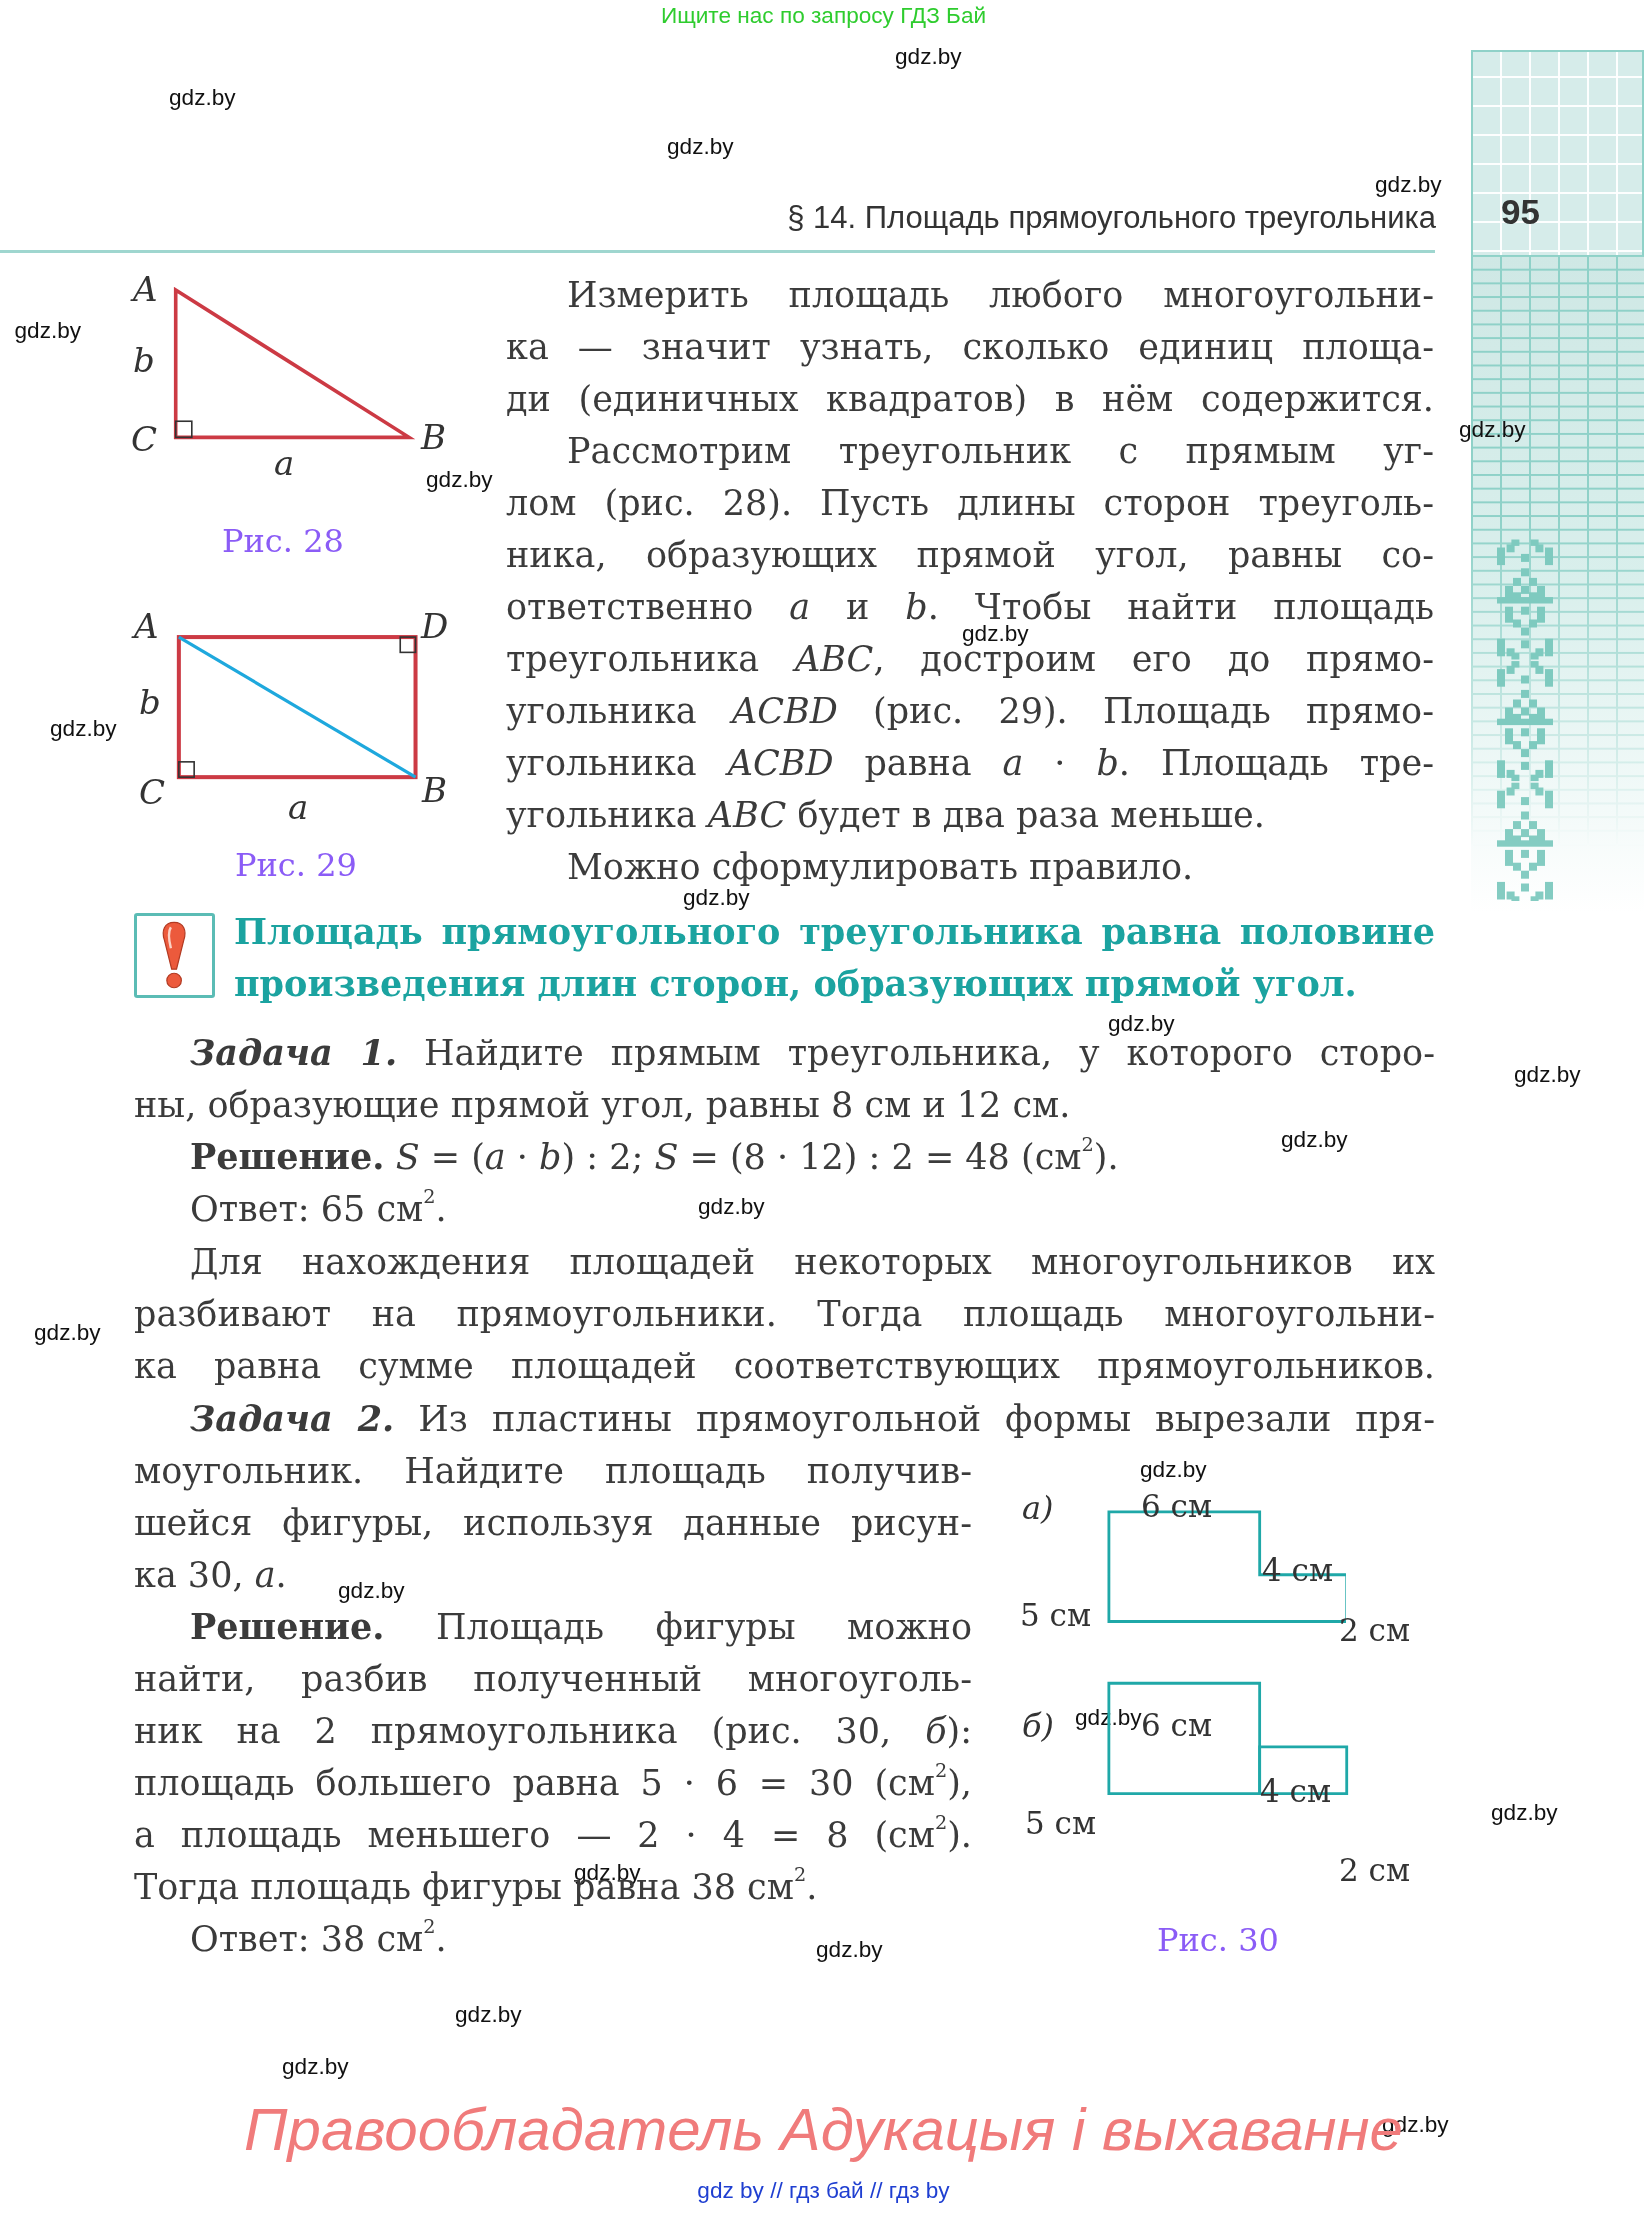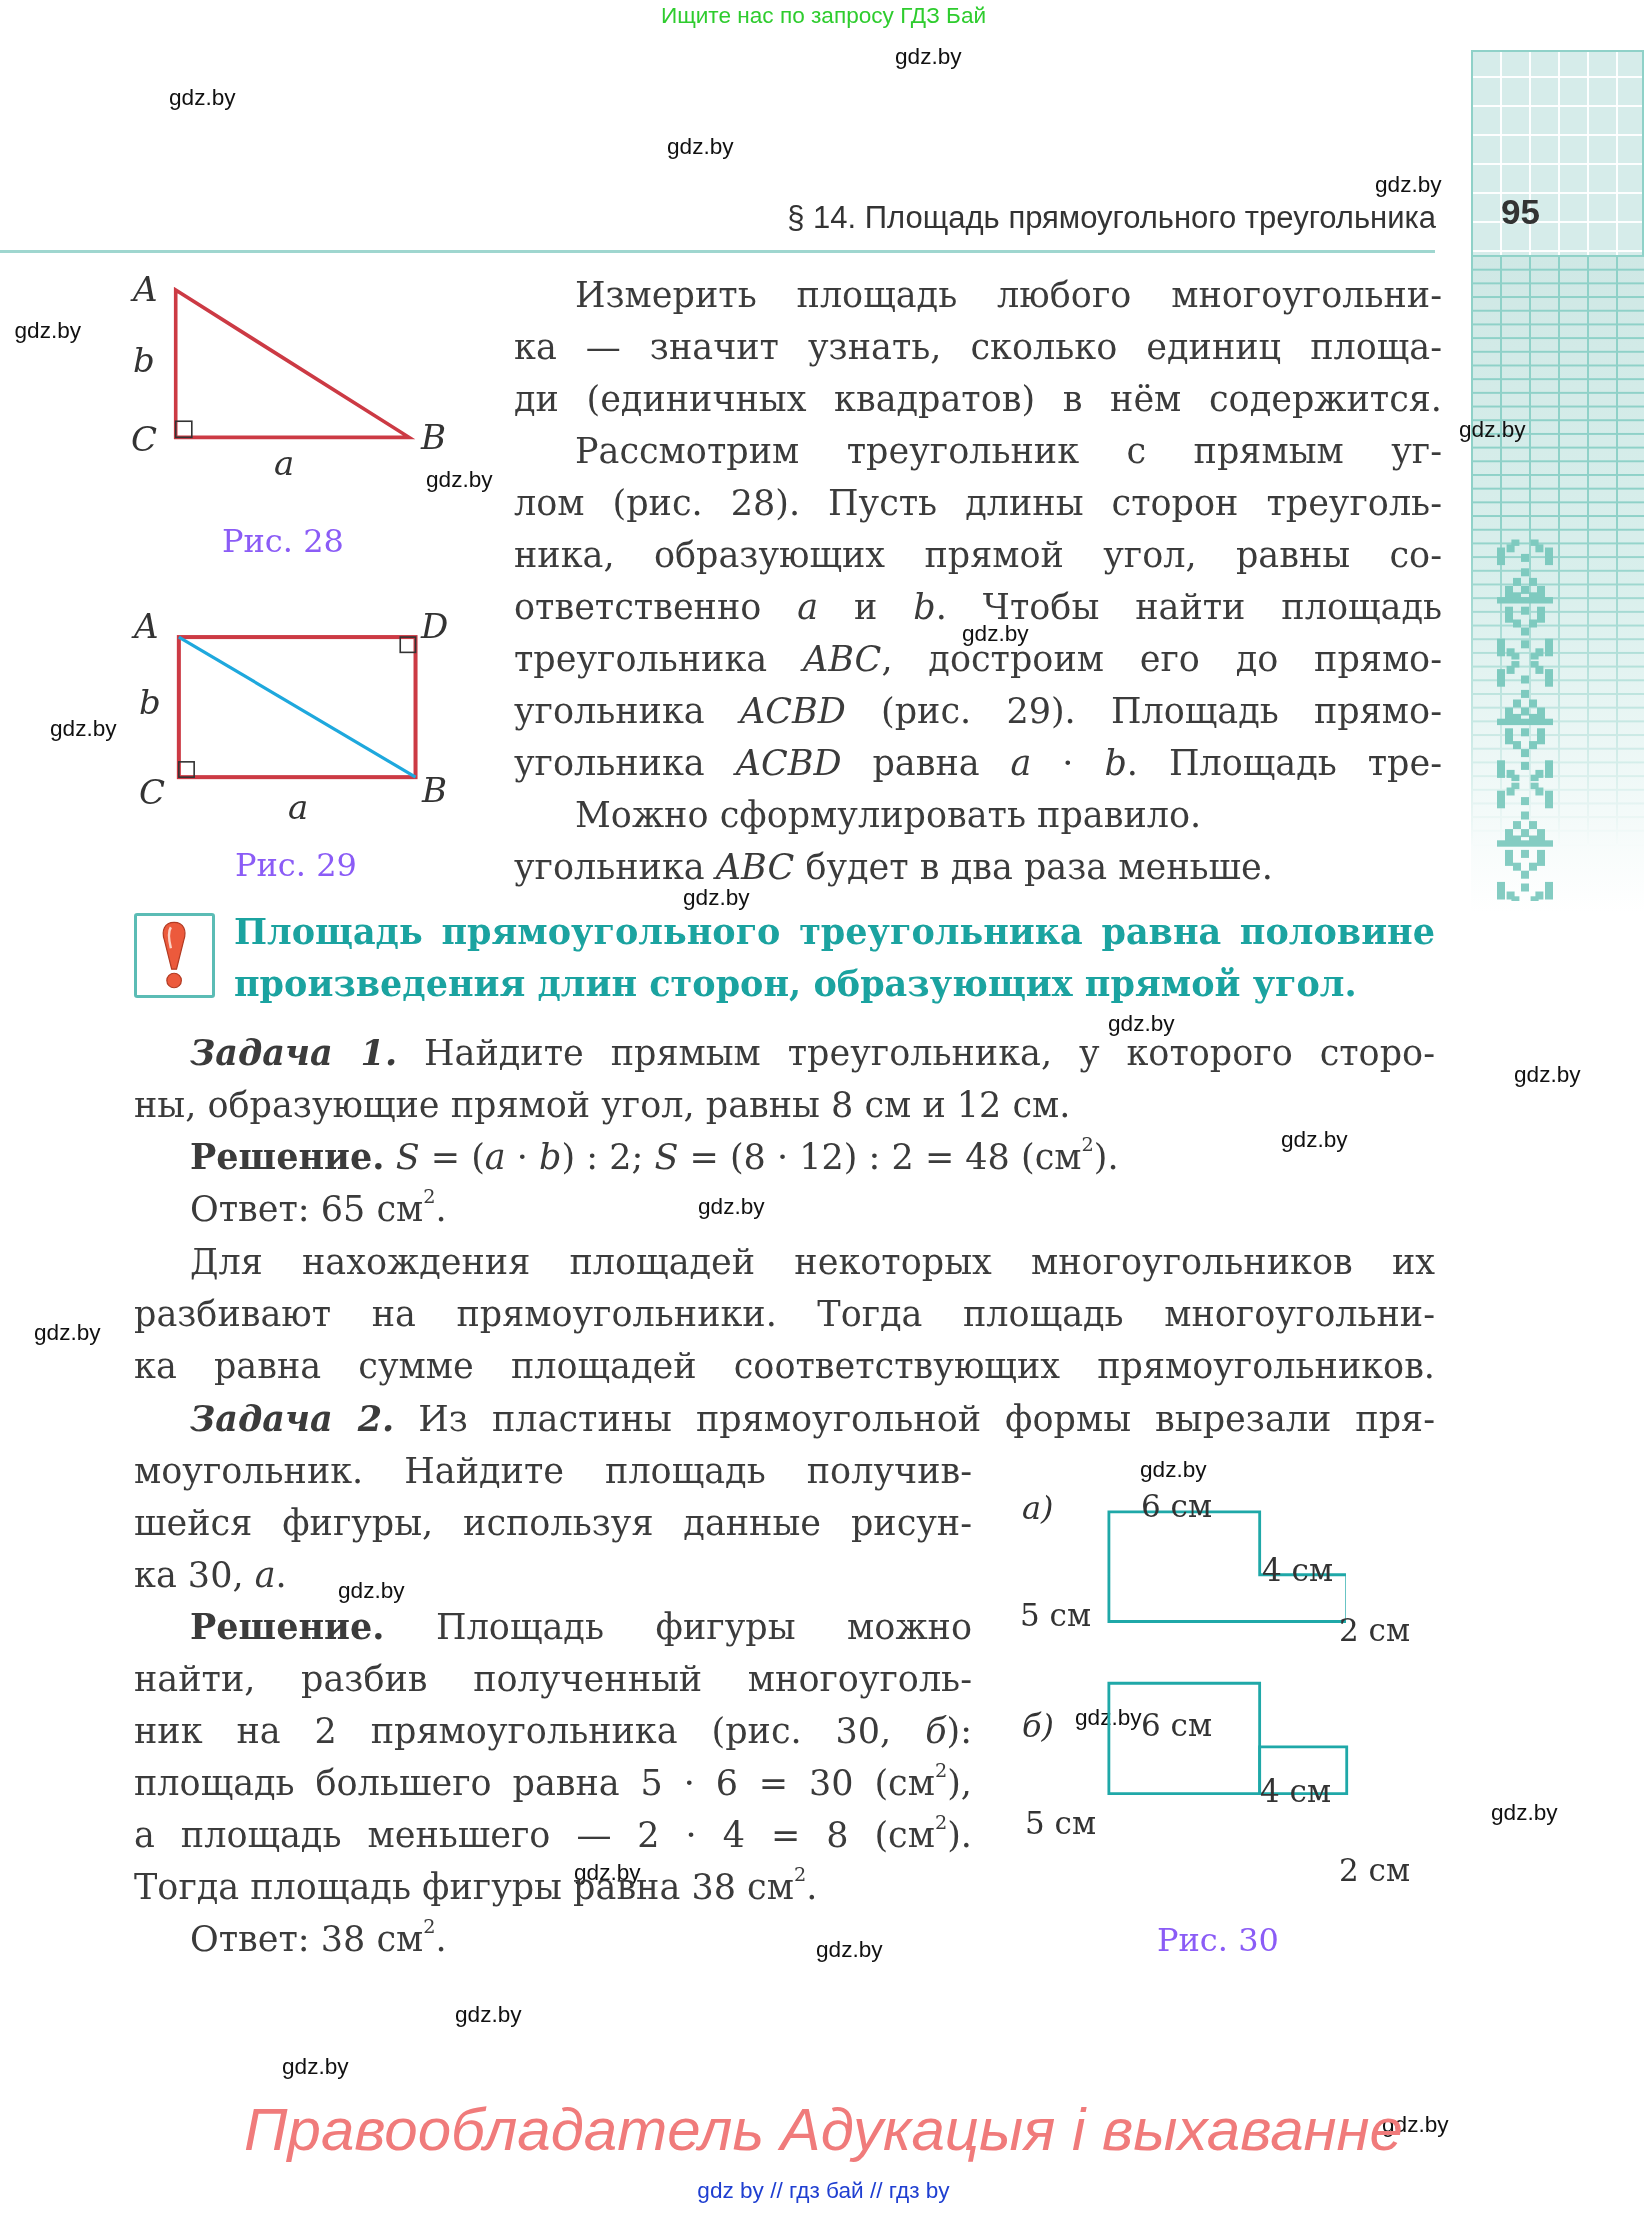--- a/index.html
+++ b/index.html
@@ -163,33 +163,33 @@
   <rect x="287" y="15" width="19" height="19" fill="none" stroke="#333" stroke-width="2"></rect>
 </svg>
 <div class="fig-label" style="left:134px;top:606px;">A</div>
 <div class="fig-label" style="left:421px;top:606px;">D</div>
 <div class="fig-label" style="left:139px;top:682px;">b</div>
 <div class="fig-label" style="left:139px;top:772px;">C</div>
 <div class="fig-label" style="left:422px;top:770px;">B</div>
 <div class="fig-label" style="left:288px;top:787px;">a</div>
 <div class="fig-cap" style="left:235px;top:846px;">Рис. 29</div>
 
-<div class="para" style="left:506px;top:269px;width:928px;margin-left:8px;">
+<div class="para" style="left:506px;top:269px;width:928px;">
   <span class="line" style="padding-left:61px;">Измерить площадь любого многоугольни-</span>
   <span class="line">ка — значит узнать, сколько единиц площа-</span>
   <span class="line">ди (единичных квадратов) в нём содержится.</span>
   <span class="line" style="padding-left:61px;">Рассмотрим треугольник с прямым уг-</span>
   <span class="line">лом (рис. 28). Пусть длины сторон треуголь-</span>
   <span class="line">ника, образующих прямой угол, равны со-</span>
   <span class="line"><span>ответственно </span><span class="it">a</span><span> и </span><span class="it">b</span><span>. Чтобы найти площадь</span></span>
   <span class="line"><span>треугольника </span><span class="it">ABC</span><span>, достроим его до прямо-</span></span>
   <span class="line"><span>угольника </span><span class="it">ACBD</span><span> (рис. 29). Площадь прямо-</span></span>
   <span class="line"><span>угольника </span><span class="it">ACBD</span><span> равна </span><span class="it">a</span><span> · </span><span class="it">b</span><span>. Площадь тре-</span></span>
+  <span class="line last"><span>угольника </span><span class="it">ABC</span><span> будет в два раза меньше.</span></span>
   <span class="line last" style="padding-left:61px;">Можно сформулировать правило.</span>
-  <span class="line last"><span>угольника </span><span class="it">ABC</span><span> будет в два раза меньше.</span></span>
 </div>
 
 <div class="alert-box">
   <svg width="75" height="79" viewBox="0 0 93 98">
     <path d="M46 8 C58 8 62 18 58 30 L49 66 L43 66 L34 30 C30 18 34 8 46 8 Z" fill="#ec5a3c" stroke="#b23a22" stroke-width="1.5"></path>
     <circle cx="46" cy="80" r="9" fill="#ec5a3c" stroke="#b23a22" stroke-width="1.5"></circle>
     <path d="M42 14 C38 20 39 28 42 40" stroke="#fbd2c5" stroke-width="3" fill="none"></path>
   </svg>
 </div>
 <div class="rule-text">

